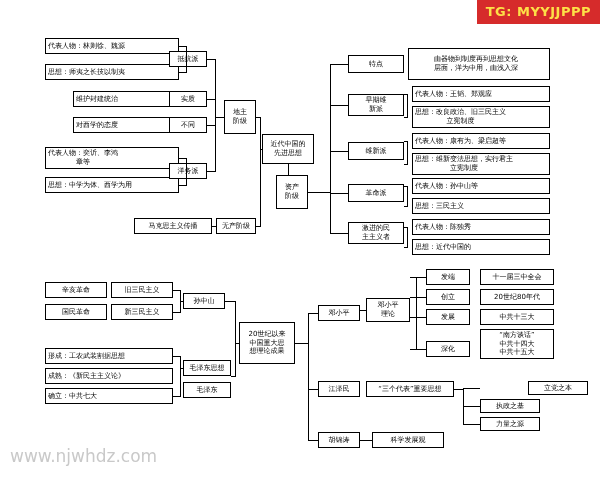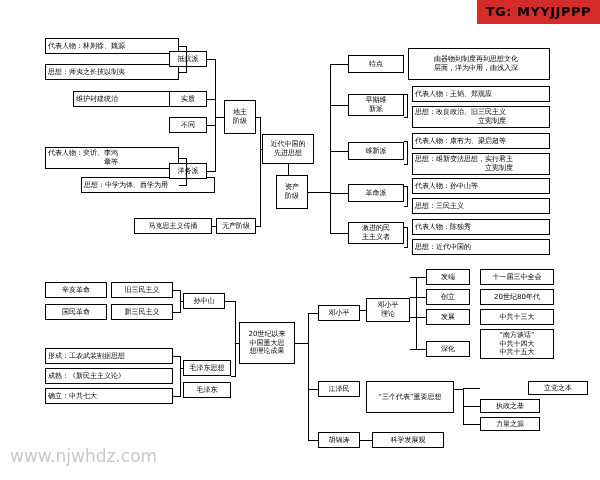--- a/index.html
+++ b/index.html
@@ -29,36 +29,36 @@
     line-height: 1.28;
     display: flex;
     align-items: center;
     justify-content: center;
     text-align: center;
     padding: 1px 2px;
     white-space: pre-line;
   }
   .box.left {
     justify-content: flex-start;
-    text-align: right;
+    text-align: center;
     font-family: Liberation Mono, monospace;
   }
   .line {
     position: absolute;
     background: #000000;
   }
   .line.h { height: 1px; }
   .line.v { width: 1px; }
 
   #tg-badge {
     position: absolute;
     right: 0;
     top: 0;
     background: #d62b2b;
-    color: #000000;
+    color: #fde047;
     font-size: 13px;
     font-weight: bold;
     padding: 4px 9px 5px 9px;
     letter-spacing: 0.5px;
     font-family: "DejaVu Sans", "Liberation Sans", sans-serif;
   }
   #watermark {
     position: absolute;
     left: 10px;
     bottom: 14px;
@@ -76,25 +76,26 @@
   <div class="box left" style="left:45px; top:64px; width:134px; height:16px;">思想：师夷之长技以制夷</div>
   <div class="box" style="left:169px; top:51px; width:38px; height:16px;">抵抗派</div>
 
   <div class="line h" style="left:179px; top:46px; width:8px;"></div>
   <div class="line h" style="left:179px; top:72px; width:8px;"></div>
   <div class="line v" style="left:186px; top:46px; height:27px;"></div>
 
   <div class="box left" style="left:73px; top:91px; width:106px; height:16px;">维护封建统治</div>
   <div class="box" style="left:169px; top:91px; width:38px; height:16px;">实质</div>
 
+  <div class="box left" style="left:73px; top:117px; width:106px; height:16px;">对西学的态度</div>
   <div class="box" style="left:169px; top:117px; width:38px; height:16px;">不同</div>
 
   <div class="box left" style="left:45px; top:147px; width:134px; height:22px;">代表人物：奕䜣、李鸿
 章等</div>
-  <div class="box left" style="left:45px; top:177px; width:134px; height:16px;margin-left:36px;">思想：中学为体、西学为用</div>
+  <div class="box left" style="left:45px; top:177px; width:134px; height:16px;">思想：中学为体、西学为用</div>
   <div class="box" style="left:169px; top:163px; width:38px; height:16px;">洋务派</div>
 
   <div class="line h" style="left:179px; top:158px; width:8px;"></div>
   <div class="line h" style="left:179px; top:185px; width:8px;"></div>
   <div class="line v" style="left:186px; top:158px; height:28px;"></div>
 
   <div class="box" style="left:224px; top:100px; width:32px; height:34px;">地主
 阶级</div>
 
   <div class="line h" style="left:207px; top:59px; width:9px;"></div>
@@ -213,21 +214,21 @@
   <div class="line h" style="left:410px; top:317px; width:7px;"></div>
   <div class="line h" style="left:410px; top:349px; width:7px;"></div>
   <div class="line v" style="left:416px; top:277px; height:73px;"></div>
   <div class="line h" style="left:416px; top:277px; width:10px;"></div>
   <div class="line h" style="left:416px; top:297px; width:10px;"></div>
   <div class="line h" style="left:416px; top:317px; width:10px;"></div>
   <div class="line h" style="left:416px; top:349px; width:10px;"></div>
   <div class="line h" style="left:360px; top:310px; width:6px;"></div>
 
   <div class="box" style="left:318px; top:381px; width:42px; height:16px;">江泽民</div>
-  <div class="box" style="left:366px; top:381px; width:88px; height:32px;">“三个代表”重要思想</div>
+  <div class="box" style="left:366px; top:381px; width:88px; height:16px;">“三个代表”重要思想</div>
   <div class="box" style="left:480px; top:381px; width:60px; height:14px;margin-left:48px;">立党之本</div>
   <div class="box" style="left:480px; top:399px; width:60px; height:14px;">执政之基</div>
   <div class="box" style="left:480px; top:417px; width:60px; height:14px;">力量之源</div>
   <div class="line h" style="left:454px; top:389px; width:10px;"></div>
   <div class="line v" style="left:463px; top:388px; height:36px;"></div>
   <div class="line h" style="left:463px; top:388px; width:17px;"></div>
   <div class="line h" style="left:463px; top:406px; width:17px;"></div>
   <div class="line h" style="left:463px; top:424px; width:17px;"></div>
 
   <div class="box" style="left:318px; top:432px; width:42px; height:16px;">胡锦涛</div>

